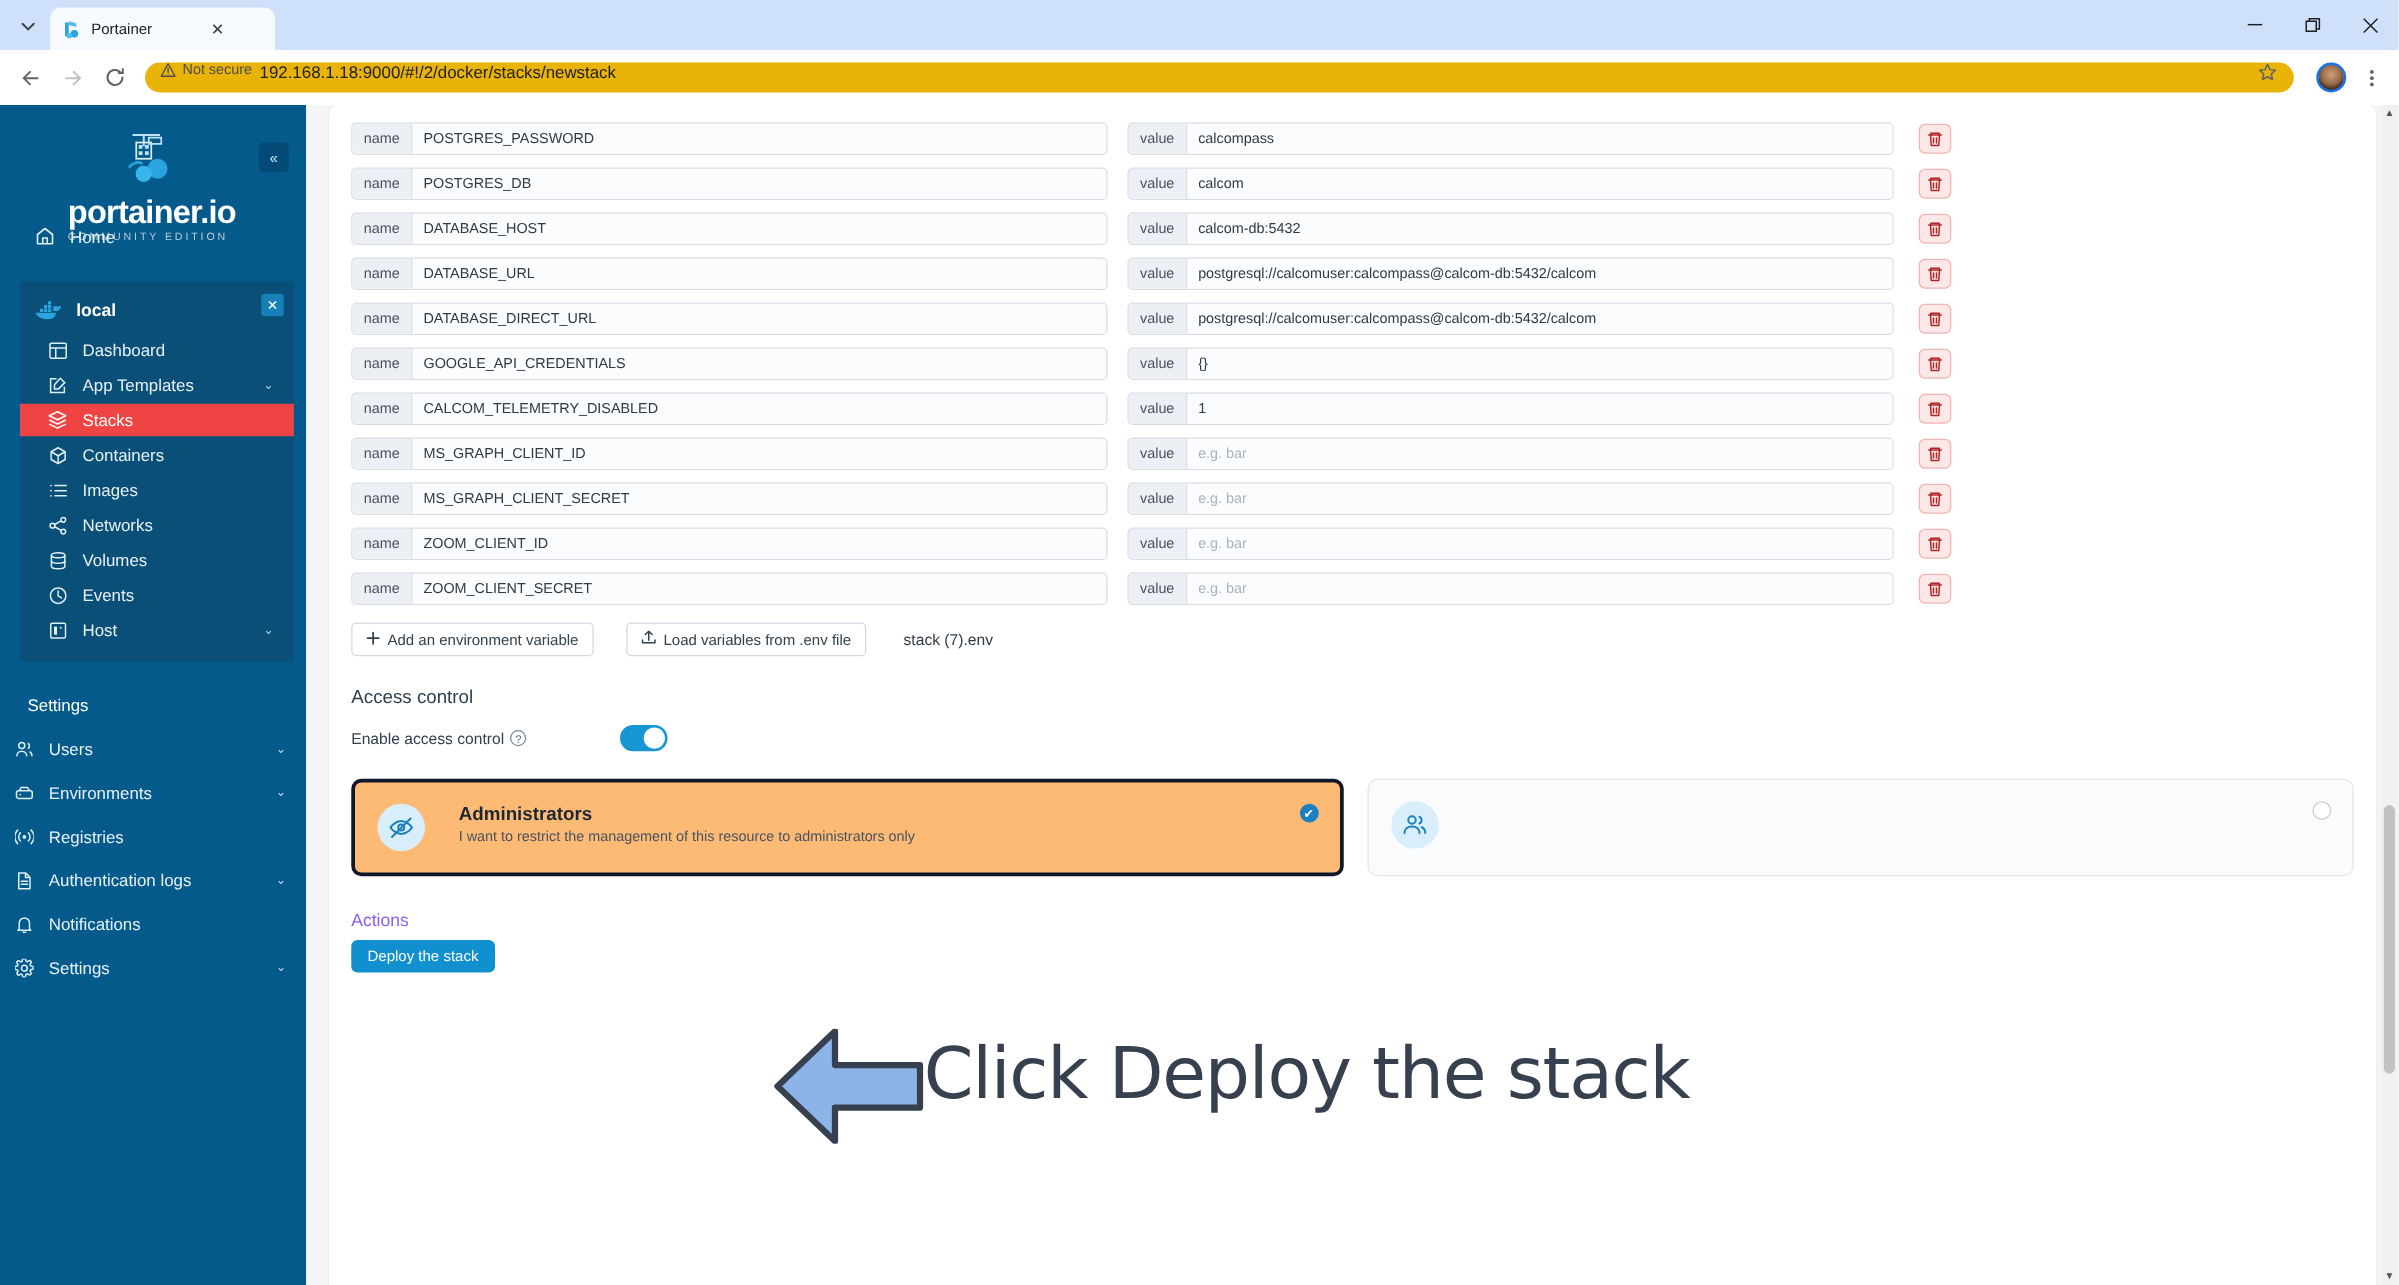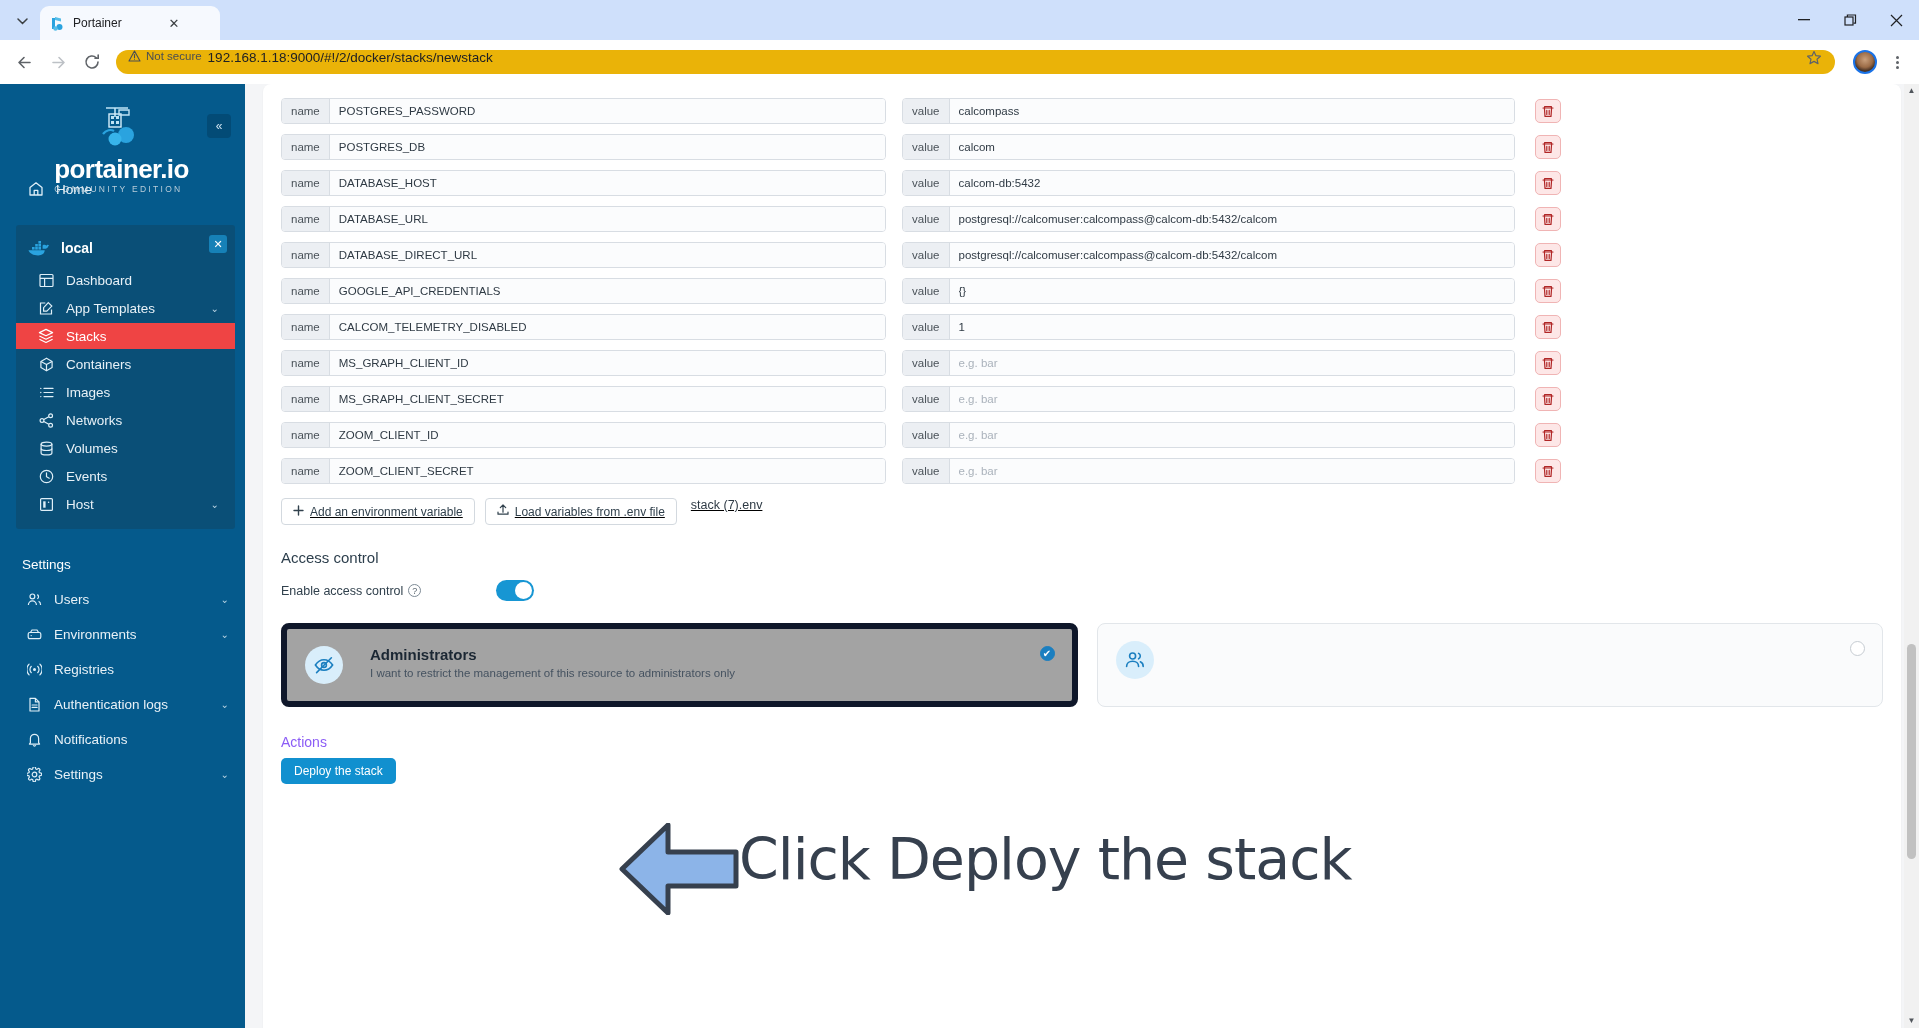--- a/index.html
+++ b/index.html
@@ -108,21 +108,21 @@
     position: absolute; right: 8px; top: 10px; width: 18px; height: 18px; border-radius: 3px;
     background: #1681b7; color: #fff; font-size: 11px; display: flex;
     align-items: center; justify-content: center;
   }
   .env-nav { margin-top: 4px; }
   .env-nav .nav-item { padding-left: 22px; margin-bottom: 2px; height: 26px; }
   .env-nav .nav-item.active { background: #ef4444; color: #fff; }
   .sect-label {
     margin: 28px 0 14px 22px; font-size: 13.5px; color: #ffffff; font-weight: 400;
   }
-  .settings-nav .nav-item { padding-left: 26px; margin-bottom: 9px; }
+  .settings-nav .nav-item { padding-left: 11px; margin-bottom: 9px; }
 
   
   .main { flex: 1; overflow: hidden; position: relative; background: #f4f5f7; padding: 0; }
   .card {
     background: #fff; margin: 0 18px 0 18px; border-radius: 8px 8px 0 0;
     padding: 14px 18px 0 18px; min-height: 100%; position: relative;
     box-shadow: 0 1px 2px rgba(0,0,0,0.06);
   }
 
   .env-row { display: flex; align-items: center; gap: 8px; margin-bottom: 10px; }
@@ -140,21 +140,21 @@
   }
   .ig-input::placeholder { color: #aab2bb; }
   .grp-name { width: 605px; flex: 0 0 605px; }
   .grp-value { width: 613px; flex: 0 0 613px; margin-left: 8px; }
   .del-btn {
     width: 26px; height: 24px; border: 1px solid #f0b4b4; background: #fde7e7;
     border-radius: 5px; display: flex; align-items: center; justify-content: center;
     margin-left: 12px; color: #b02626;
   }
 
-  .btn-row { display: flex; align-items: flex-start; gap: 10px; margin: 14px 0 0 0; text-decoration: underline; }
+  .btn-row { display: flex; align-items: center; gap: 26px; margin: 14px 0 0 0; }
   .outline-btn {
     border: 1px solid #d3d9df; background: #fff; border-radius: 4px; height: 27px;
     padding: 0 11px; display: flex; align-items: center; gap: 6px;
     font-size: 12px; color: #31414d;
   }
   .env-filename { font-size: 12.5px; color: #2e3a45; margin-left: 4px; }
 
   .section-title { font-size: 15px; color: #2c3e4c; margin: 24px 0 14px 0; font-weight: 400; }
   .toggle-row { display: flex; align-items: center; gap: 0; margin-bottom: 22px; }
   .toggle-label { font-size: 12.5px; color: #31414d; display: flex; align-items: center; gap: 5px; width: 215px; }
@@ -170,21 +170,21 @@
     position: absolute; right: 2px; top: 2px; width: 17px; height: 17px;
     border-radius: 50%; background: #fff;
   }
 
   .ac-cards { display: flex; gap: 19px; }
   .ac-card {
     flex: 1; border: 1px solid #e2e6ea; border-radius: 8px; background: #fafbfc;
     padding: 17px 18px; display: flex; align-items: flex-start; gap: 16px; position: relative;
     min-height: 76px;
   }
-  .ac-card.selected { border: 6px solid #0f172a; background: #a3a3a3; gap: 27px; }
+  .ac-card.selected { border: 3px solid #0f172a; background: #fdba74; gap: 27px; }
   .ac-icon {
     width: 38px; height: 38px; border-radius: 50%; background: #d9eefb;
     display: flex; align-items: center; justify-content: center; flex: 0 0 38px;
   }
   .ac-title { font-size: 15px; font-weight: 700; color: #1b2733; margin-bottom: 4px; }
   .ac-desc { font-size: 11.5px; color: #455260; }
   .ac-radio {
     position: absolute; right: 17px; top: 17px; width: 15px; height: 15px;
     border-radius: 50%; border: 1px solid #c6ccd2; background: #fff;
   }

